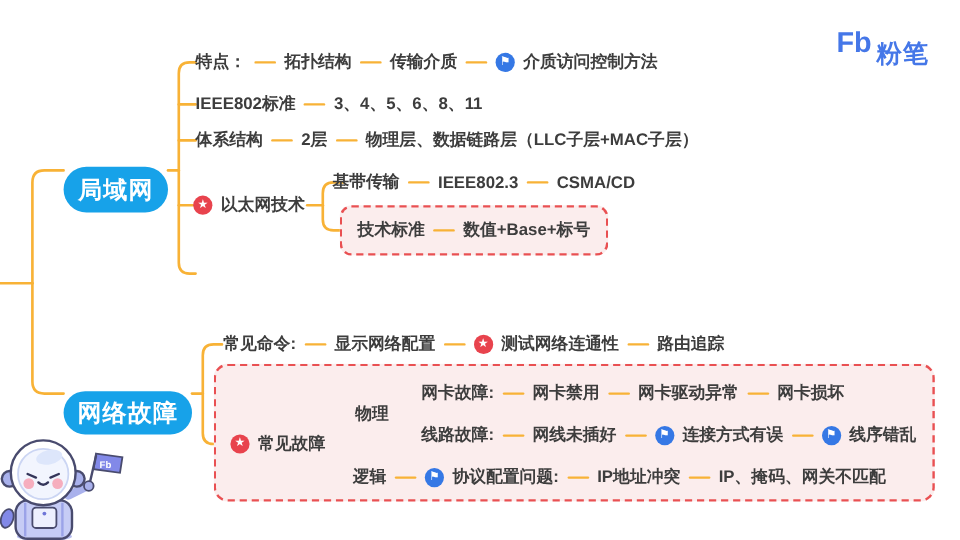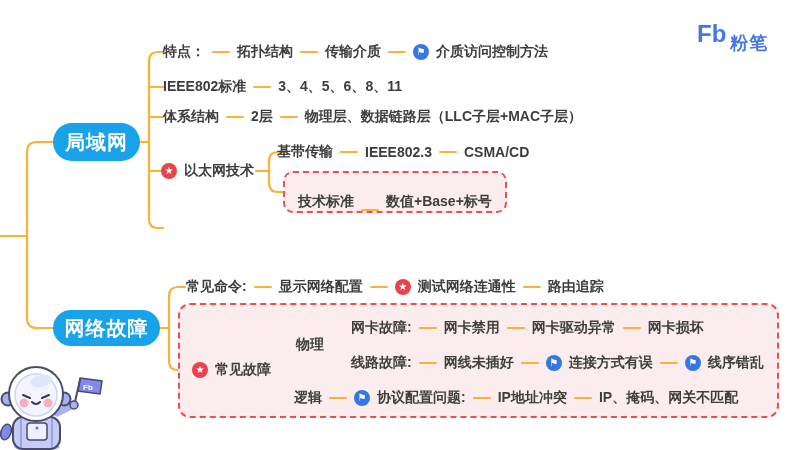--- a/index.html
+++ b/index.html
@@ -8,53 +8,53 @@
     font-family:"Liberation Sans","DejaVu Sans",sans-serif;
     background:#ffffff; overflow:hidden; position:relative;
   }
   #stage { position:absolute; left:0; top:0; width:800px; height:450px; background:#fff; }
   svg.lines { position:absolute; left:0; top:0; z-index:1; }
   svg.lines path { stroke:#F8B236; stroke-width:2.2; fill:none; stroke-linecap:round; }
 
   .topic {
     position:absolute; z-index:3; background:#17A2E9; border-radius:19px;
     display:flex; align-items:center; justify-content:center;
-    color:#fff; font-size:20px; font-weight:700; letter-spacing:1px; white-space:nowrap;
+    color:#fff; font-size:20px; font-weight:700; letter-spacing:1px; white-space:nowrap;margin-top:16px;
   }
   .row {
     position:absolute; z-index:3; height:22px; display:flex; align-items:center;
     white-space:nowrap; color:#3d3d3d; font-size:14px; font-weight:700;
   }
   .dash {
     width:18px; height:2.4px; background:#F8B236; border-radius:2px;
     margin:0 7px; flex:0 0 auto;
   }
   .badge {
     width:16px; height:16px; border-radius:50%; flex:0 0 auto;
     display:flex; align-items:center; justify-content:center;
     color:#fff; margin-right:7px;
   }
   .badge.star { background:#E8434D; font-size:10px; line-height:1; }
   .badge.flag { background:#3578E5; font-size:10px; line-height:1; }
   .pinkbox {
     position:absolute; z-index:2; left:283px; top:171px; height:42px;
-    display:flex; align-items:flex-end; padding:0 13px;
+    display:flex; align-items:center; padding:0 13px;
     background:#FBEDED; border:2px dashed #E95052; border-radius:10px;
     white-space:nowrap; color:#3d3d3d; font-size:14px; font-weight:700;
   }
   .bigbox {
     position:absolute; z-index:2; left:178px; top:303px; width:601px; height:115px;
     background:#FBEDED; border:2px dashed #E95052; border-radius:12px;
   }
   .logo {
     position:absolute; z-index:3; left:697px; top:12px; display:flex; align-items:center;
     color:#4577E8; font-weight:800;
   }
   .logo .fb { font-size:24px; margin-right:4px; }
-  .logo .name { font-size:18px; letter-spacing:1px;margin-top:19px; }
+  .logo .name { font-size:21px; letter-spacing:1px;margin-top:19px; }
   .mascot { position:absolute; z-index:4; left:0; top:355px; }
 </style>
 </head>
 <body>
 
 <div id="stage">
 
   <svg class="lines" width="800" height="450" viewBox="0 0 800 450">
     <path d="M -6 236 L 27 236"></path>
     <path d="M 27 236 L 27 152 Q 27 142 37 142 L 53 142"></path>

